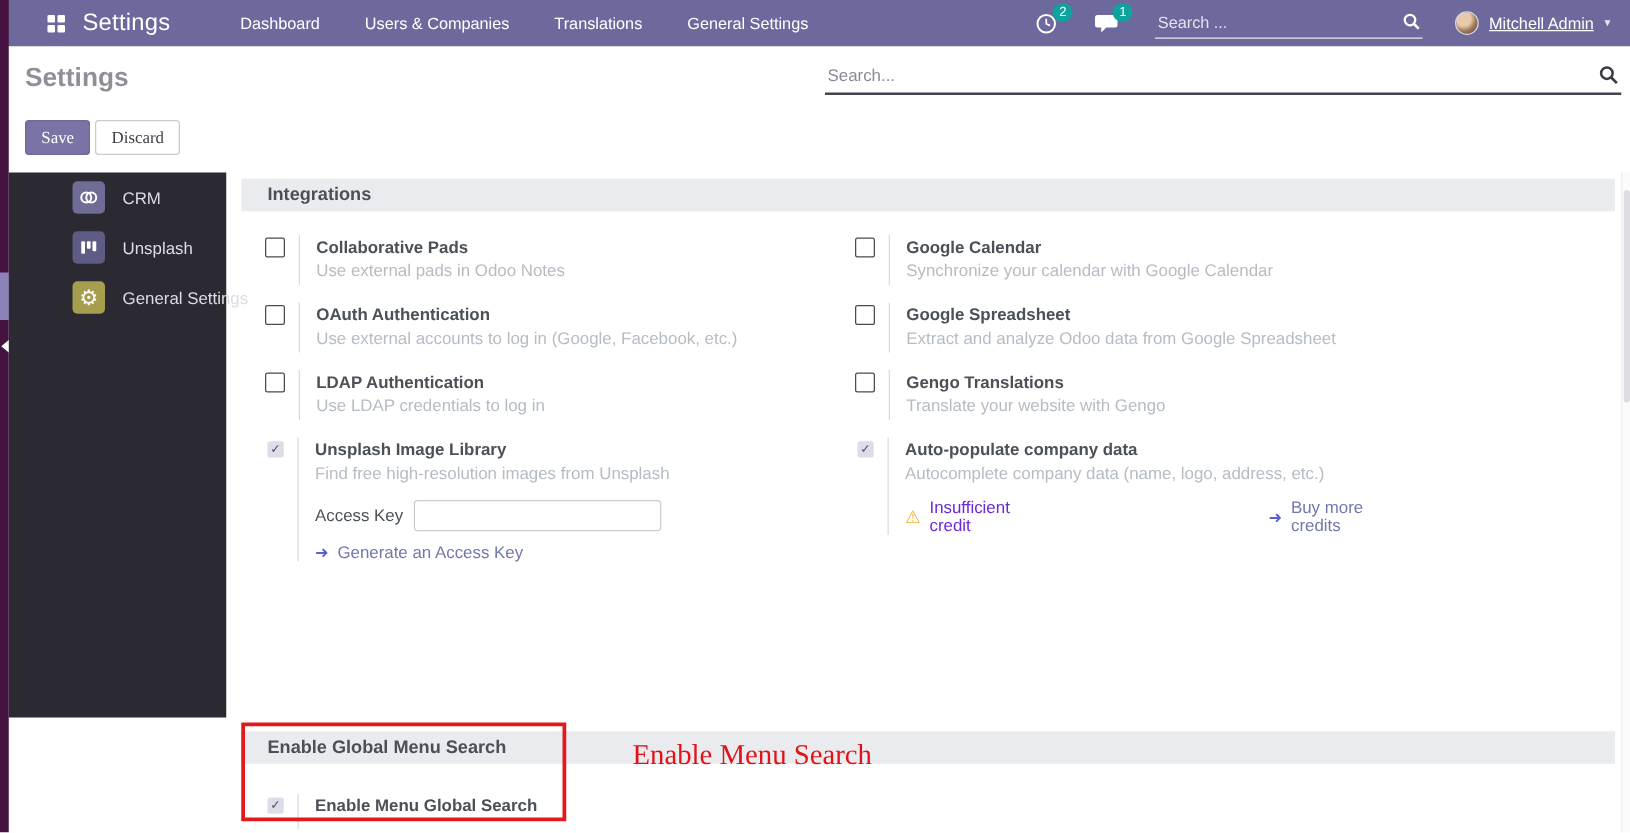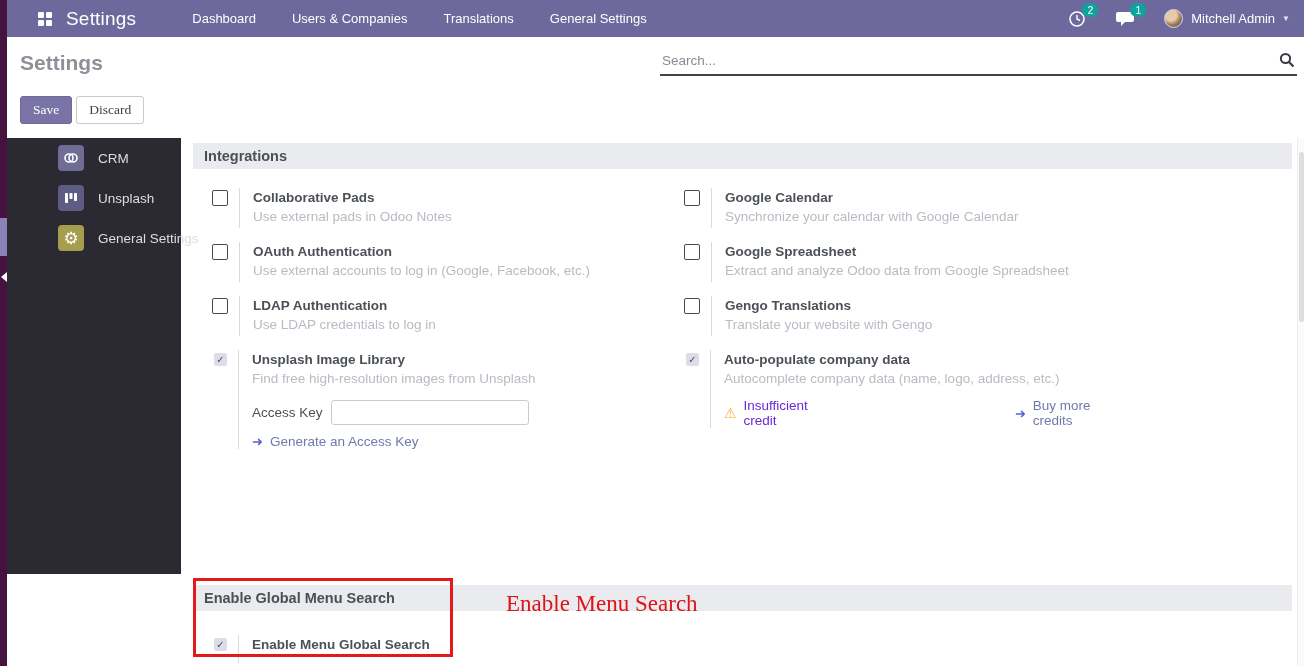--- a/index.html
+++ b/index.html
@@ -28,21 +28,21 @@
   .icon-wrap { position:relative; width:22px; height:20px; margin-right:26px; cursor:pointer; }
   .badge { position:absolute; top:-6px; right:-8px; background:#0da49e; color:#fff; font-size:10.5px;
     border-radius:9px; padding:1px 5px; line-height:12px; }
   .nav-search { position:relative; width:214px; margin-right:26px; }
   .nav-search input { width:100%; background:transparent; border:none; border-bottom:1px solid rgba(255,255,255,.85);
     color:#fff; font-size:13px; padding:3px 20px 5px 2px; outline:none; font-family:inherit; }
   .nav-search input::placeholder { color:#e3e2f2; }
   .nav-search svg { position:absolute; right:2px; top:3px; }
   .avatar { width:19px; height:19px; border-radius:50%; border:1px solid #d8d4e8;
     background:radial-gradient(circle at 35% 30%, #e8c9a8 0 35%, #9a7a5a 60%, #5f4632 100%); margin-right:8px; }
-  .user-name { font-size:13px; margin-right:7px; white-space:nowrap; cursor:pointer; }
+  .user-name { font-size:13px; margin-right:7px; white-space:nowrap; cursor:pointer;text-decoration:underline; }
   .nav-caret { font-size:8px; color:#e6e4f2; cursor:pointer; }
 
   
   .header { position:absolute; left:7px; top:37px; width:1297px; height:101px; background:#fff; z-index:20; }
   .page-title { position:absolute; left:13px; top:14px; font-size:21px; font-weight:bold; color:#8f8f98; }
   .header-search { position:absolute; left:653px; top:12px; width:637px; }
   .header-search input { width:100%; border:none; border-bottom:2px solid #43434d; font-size:13.5px;
     padding:4px 24px 6px 2px; outline:none; color:#444; font-family:inherit; }
   .header-search input::placeholder { color:#8a8a94; }
   .header-search svg { position:absolute; right:2px; top:3px; }
@@ -56,21 +56,21 @@
   .side-item { display:flex; align-items:center; height:40px; padding-left:51px; cursor:pointer; }
   .side-ico { width:26px; height:26px; border-radius:4px; display:flex; align-items:center; justify-content:center; flex:none; }
   .ico-crm { background:#6f6c95; }
   .ico-project { background:#5e5b84; }
   .ico-gear { background:#a79d4f; color:#fff; font-size:17px; line-height:1; }
   .side-label { margin-left:14px; font-size:13.5px; color:#dcdce4; white-space:nowrap; }
 
   
   .content { position:absolute; left:181px; top:138px; width:1116px; height:528px; background:#fff; z-index:10; }
   .section-bar { position:absolute; left:12px; width:1099px; height:26px; background:#e9ebee;
-    display:flex; align-items:center; padding-left:11px; font-size:14.5px; font-weight:bold; color:#4a5055; }
+    display:flex; align-items:center; padding-left:21px; font-size:14.5px; font-weight:bold; color:#4a5055; }
   .bar-integrations { top:5px; }
   .bar-menu-search { top:447px; }
 
   .grid { position:absolute; left:31px; top:50px; display:grid; grid-template-columns:448px 448px;
     column-gap:24px; row-gap:14px; align-items:start; }
 
   .sbox { display:flex; align-items:flex-start; }
   .cb { width:16px; height:16px; border:1px solid #494a52; border-radius:2px; background:#fff;
     margin-top:2px; flex:none; cursor:pointer; text-align:center; }
   .cb .tick { display:none; }
@@ -136,20 +136,27 @@
         <path d="M9 6 L9 10 L12 11.5" fill="none" stroke="#fff" stroke-width="1.4"></path>
       </svg>
       <span class="badge">2</span>
     </div>
     <div class="icon-wrap">
       <svg width="20" height="19" viewBox="0 0 20 19">
         <path d="M2 3 h14 a2 2 0 0 1 2 2 v6 a2 2 0 0 1 -2 2 h-7 l-4 4 v-4 h-3 a2 2 0 0 1 -2 -2 v-6 a2 2 0 0 1 2 -2 z" fill="#fff"></path>
       </svg>
       <span class="badge">1</span>
     </div>
+    <div class="nav-search">
+      <input type="text" placeholder="Search ..." style="">
+      <svg width="14" height="14" viewBox="0 0 14 14">
+        <circle cx="6" cy="6" r="4.2" fill="none" stroke="#fff" stroke-width="1.8"></circle>
+        <line x1="9.2" y1="9.2" x2="13" y2="13" stroke="#fff" stroke-width="2"></line>
+      </svg>
+    </div>
     <div class="avatar"></div>
     <div class="user-name">Mitchell Admin</div>
     <div class="nav-caret">▼</div>
   </div>
 </div>
 
 <div class="header">
   <div class="page-title">Settings</div>
   <div class="header-search">
     <input type="text" placeholder="Search..." style="">

